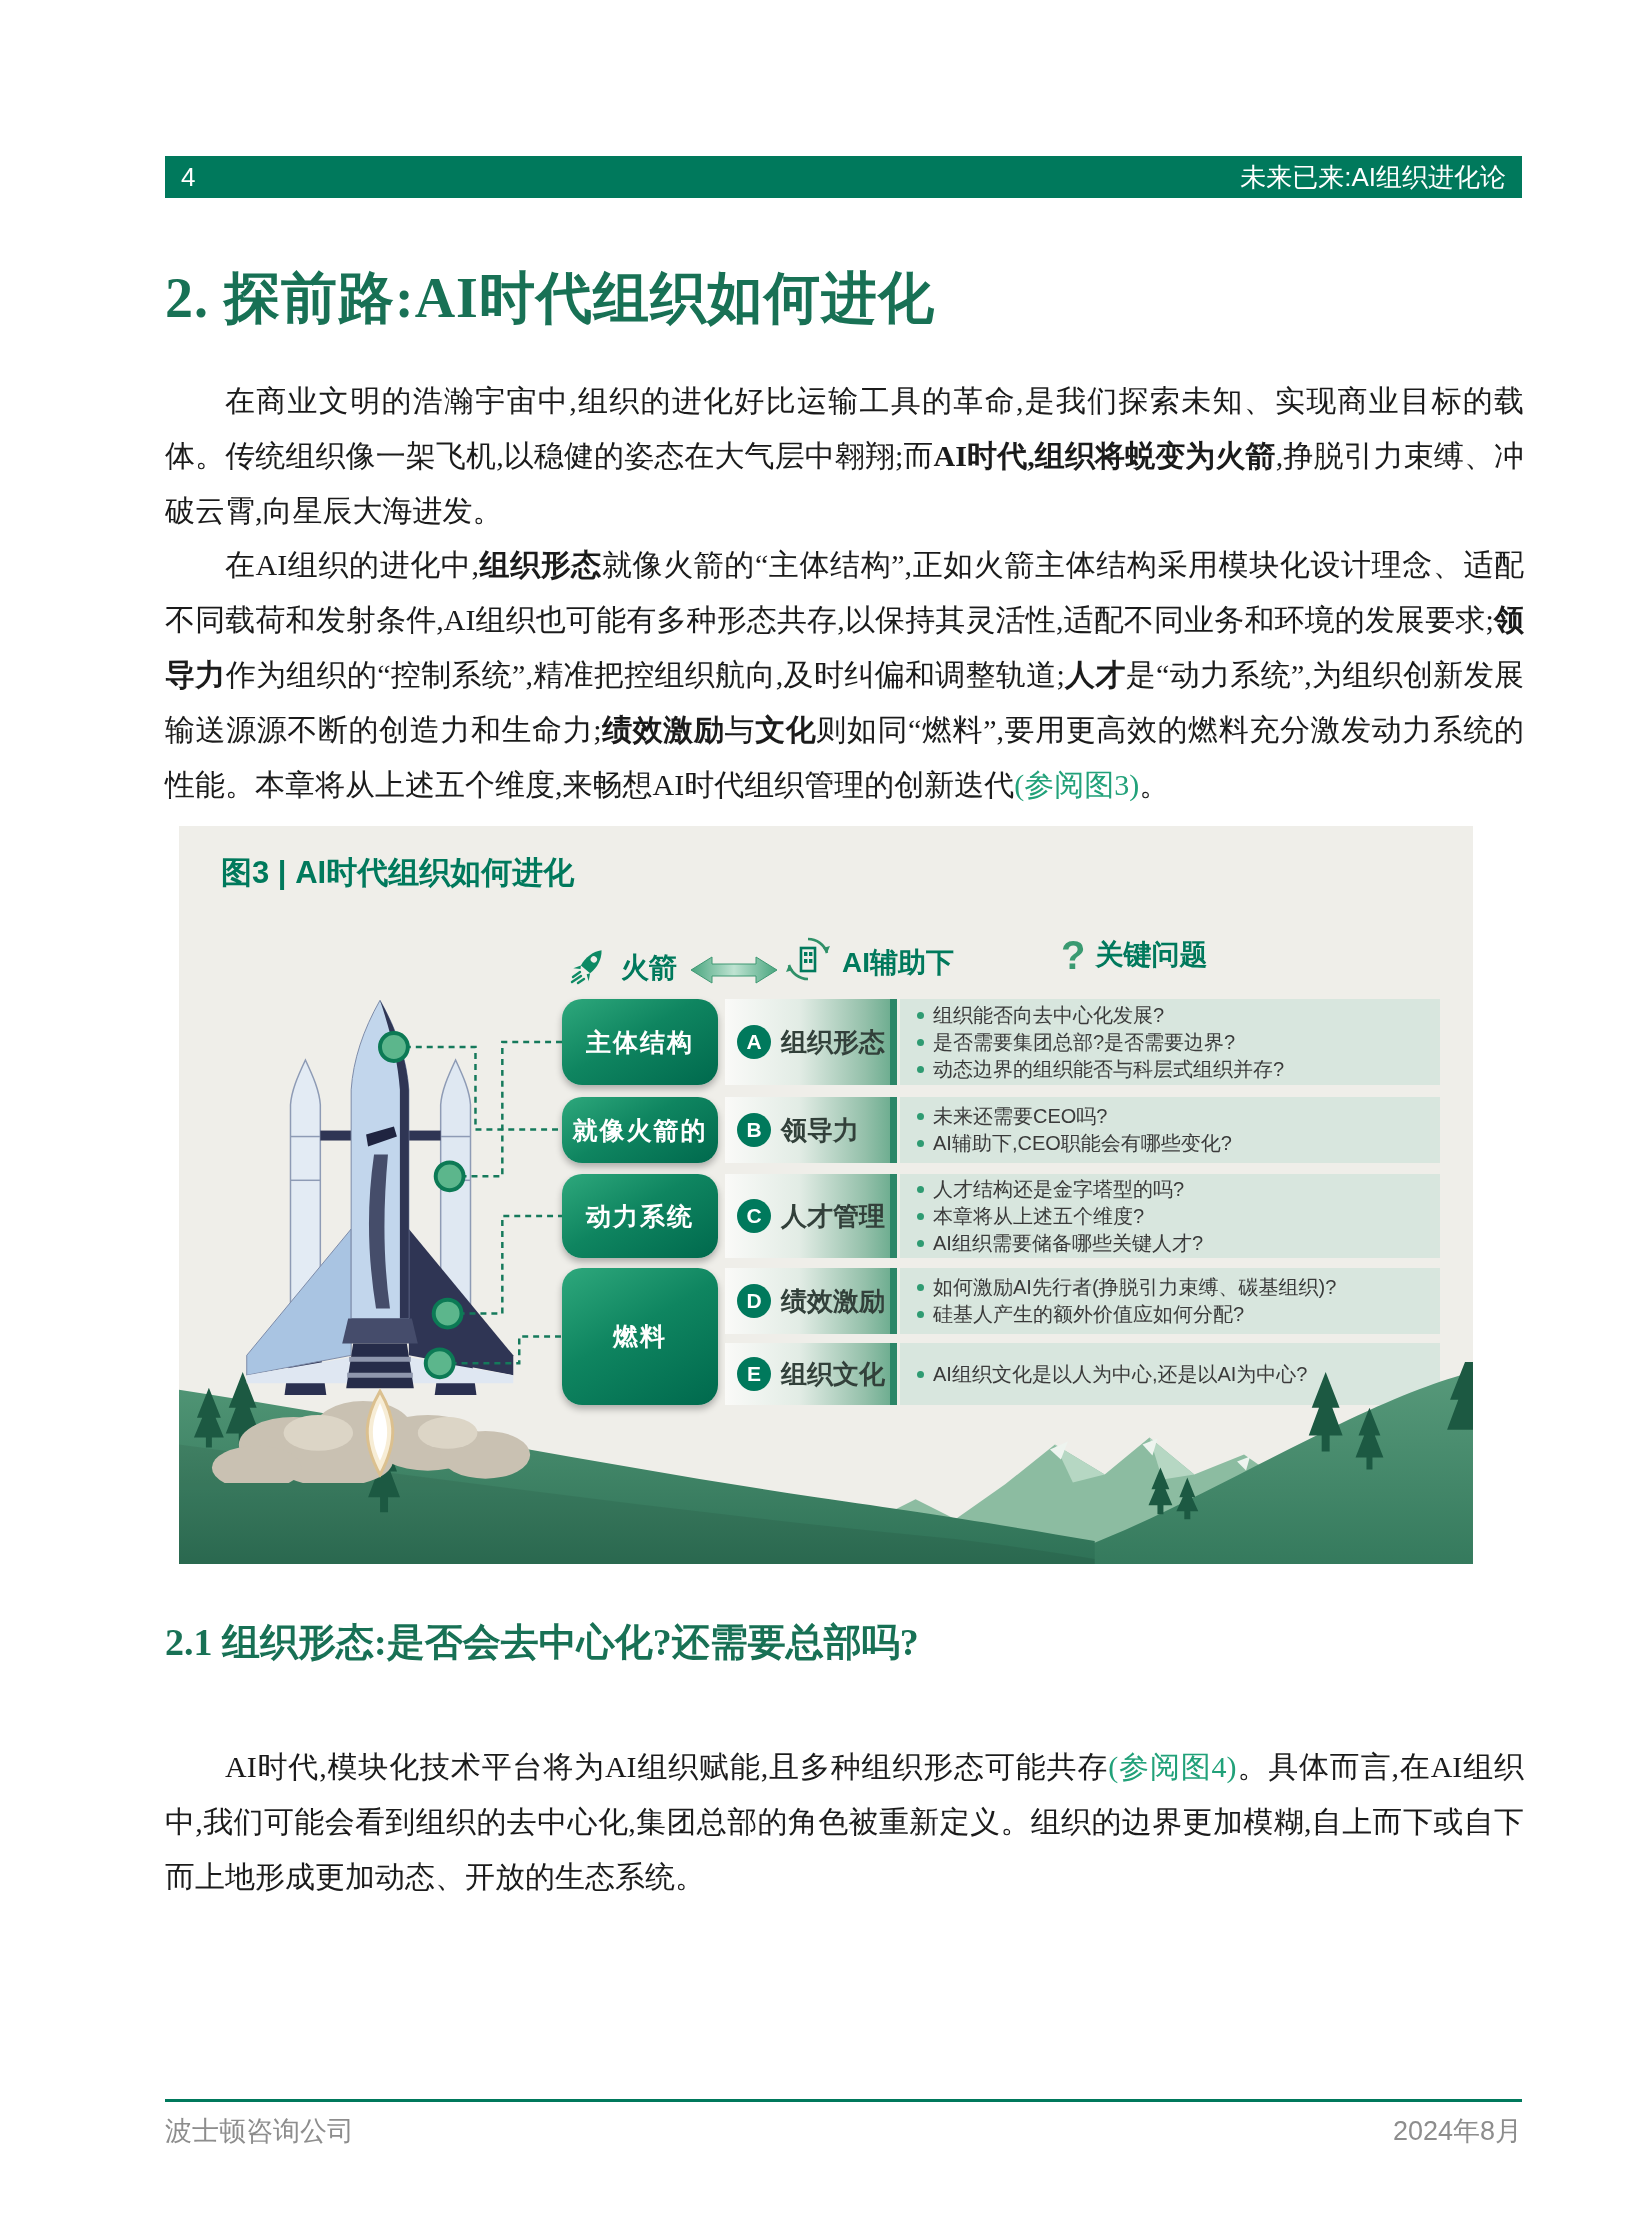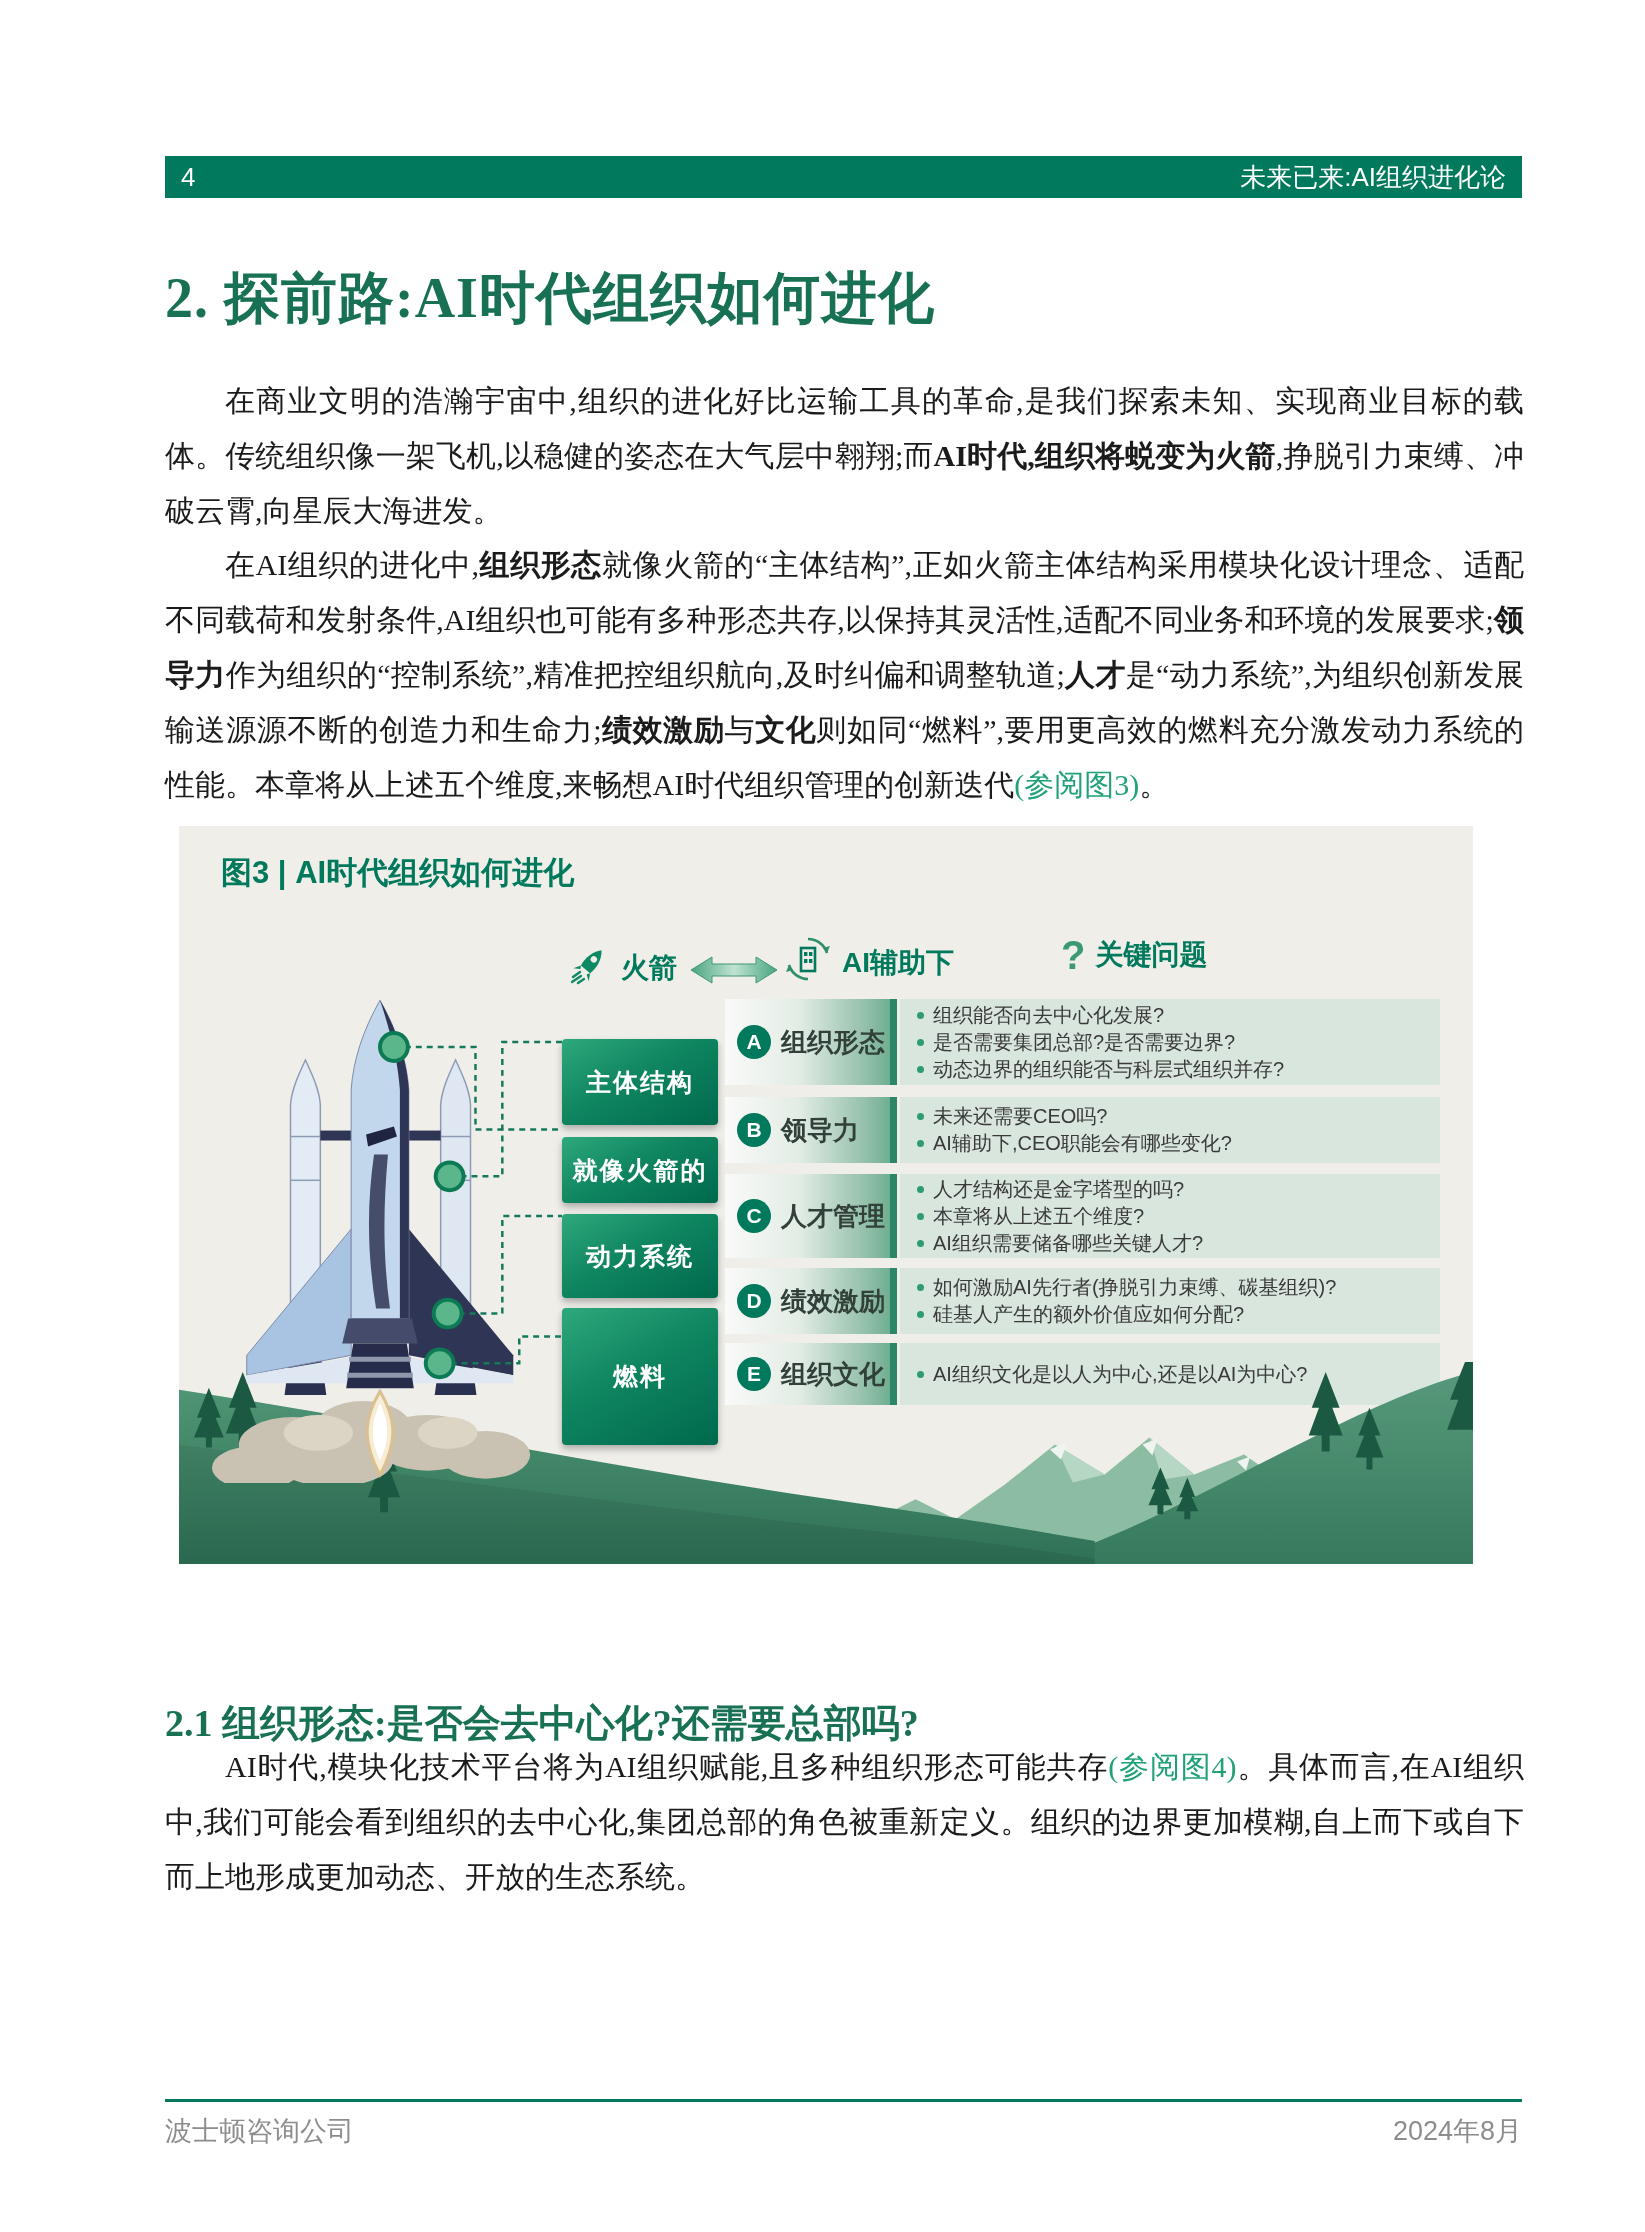--- a/index.html
+++ b/index.html
@@ -7,21 +7,21 @@
         font-family:"Liberation Serif","DejaVu Serif",serif;color:#1b1b1b;}
 
   
   .topbar{position:absolute;left:165px;top:156px;width:1357px;height:42px;background:#00795c;
           display:flex;align-items:center;justify-content:space-between;
           font-family:"Liberation Sans","DejaVu Sans",sans-serif;color:#ffffff;font-size:26px;
           padding:0 16px;box-sizing:border-box;}
 
   
   .h2{position:absolute;left:165px;top:261px;font-size:56px;font-weight:700;color:#187155;letter-spacing:1px;}
-  .h3{position:absolute;left:165px;top:1698px;font-size:38px;font-weight:700;color:#187155;}
+  .h3{position:absolute;left:165px;top:1617px;font-size:38px;font-weight:700;color:#187155;}
 
   
   .para{position:absolute;left:165px;width:1359px;font-size:30px;line-height:55px;
         text-align:justify;text-indent:2em;}
   .p1{top:373px;}
   .p2{top:537px;}
   .p3{top:1739px;}
   .seg-b{font-weight:700;}
   .seg-g{color:#21a179;}
 
@@ -31,25 +31,25 @@
   .fig-caption{position:absolute;left:42px;top:26px;font-size:31px;font-weight:800;color:#00795c;}
 
   .leg{position:absolute;display:flex;align-items:center;gap:10px;color:#00795c;
        font-weight:800;font-size:28px;}
   .leg-rocket{left:390px;top:117px;}
   .leg-arrow{left:509px;top:127px;}
   .leg-org{left:605px;top:109px;}
   .leg-q{left:882px;top:109px;}
   .q-glyph{font-size:40px;font-weight:800;color:#3a9a71;line-height:40px;}
 
-  .rk-btn{position:absolute;left:383px;width:156px;border-radius:4px;
+  .rk-btn{position:absolute;left:383px;width:156px;border-radius:20px;
           background:linear-gradient(150deg,#2ea87c 0%,#0f8560 45%,#00694d 100%);
           box-shadow:0 4px 7px rgba(0,0,0,.28);
           display:flex;align-items:center;justify-content:center;
-          color:#ffffff;font-weight:700;font-size:25px;letter-spacing:2px;margin-top:40px;}
+          color:#ffffff;font-weight:700;font-size:25px;letter-spacing:2px;}
   .mid{position:absolute;left:546px;width:172px;
        background:linear-gradient(90deg,#fafaf8 0%,#e2ece5 45%,#94c0aa 85%,#6fae91 100%);
        border-right:7px solid #2c8668;box-sizing:border-box;
        display:flex;align-items:center;gap:10px;padding-left:12px;}
   .letter{flex:0 0 auto;width:34px;height:34px;border-radius:50%;background:#00795c;color:#fff;
           display:flex;align-items:center;justify-content:center;font-size:21px;font-weight:700;}
   .dim{font-size:26px;font-weight:700;color:#32403a;}
   .qbox{position:absolute;left:721px;width:540px;background:#d8e6de;
         display:flex;flex-direction:column;justify-content:center;
         padding:4px 10px 4px 16px;box-sizing:border-box;}

